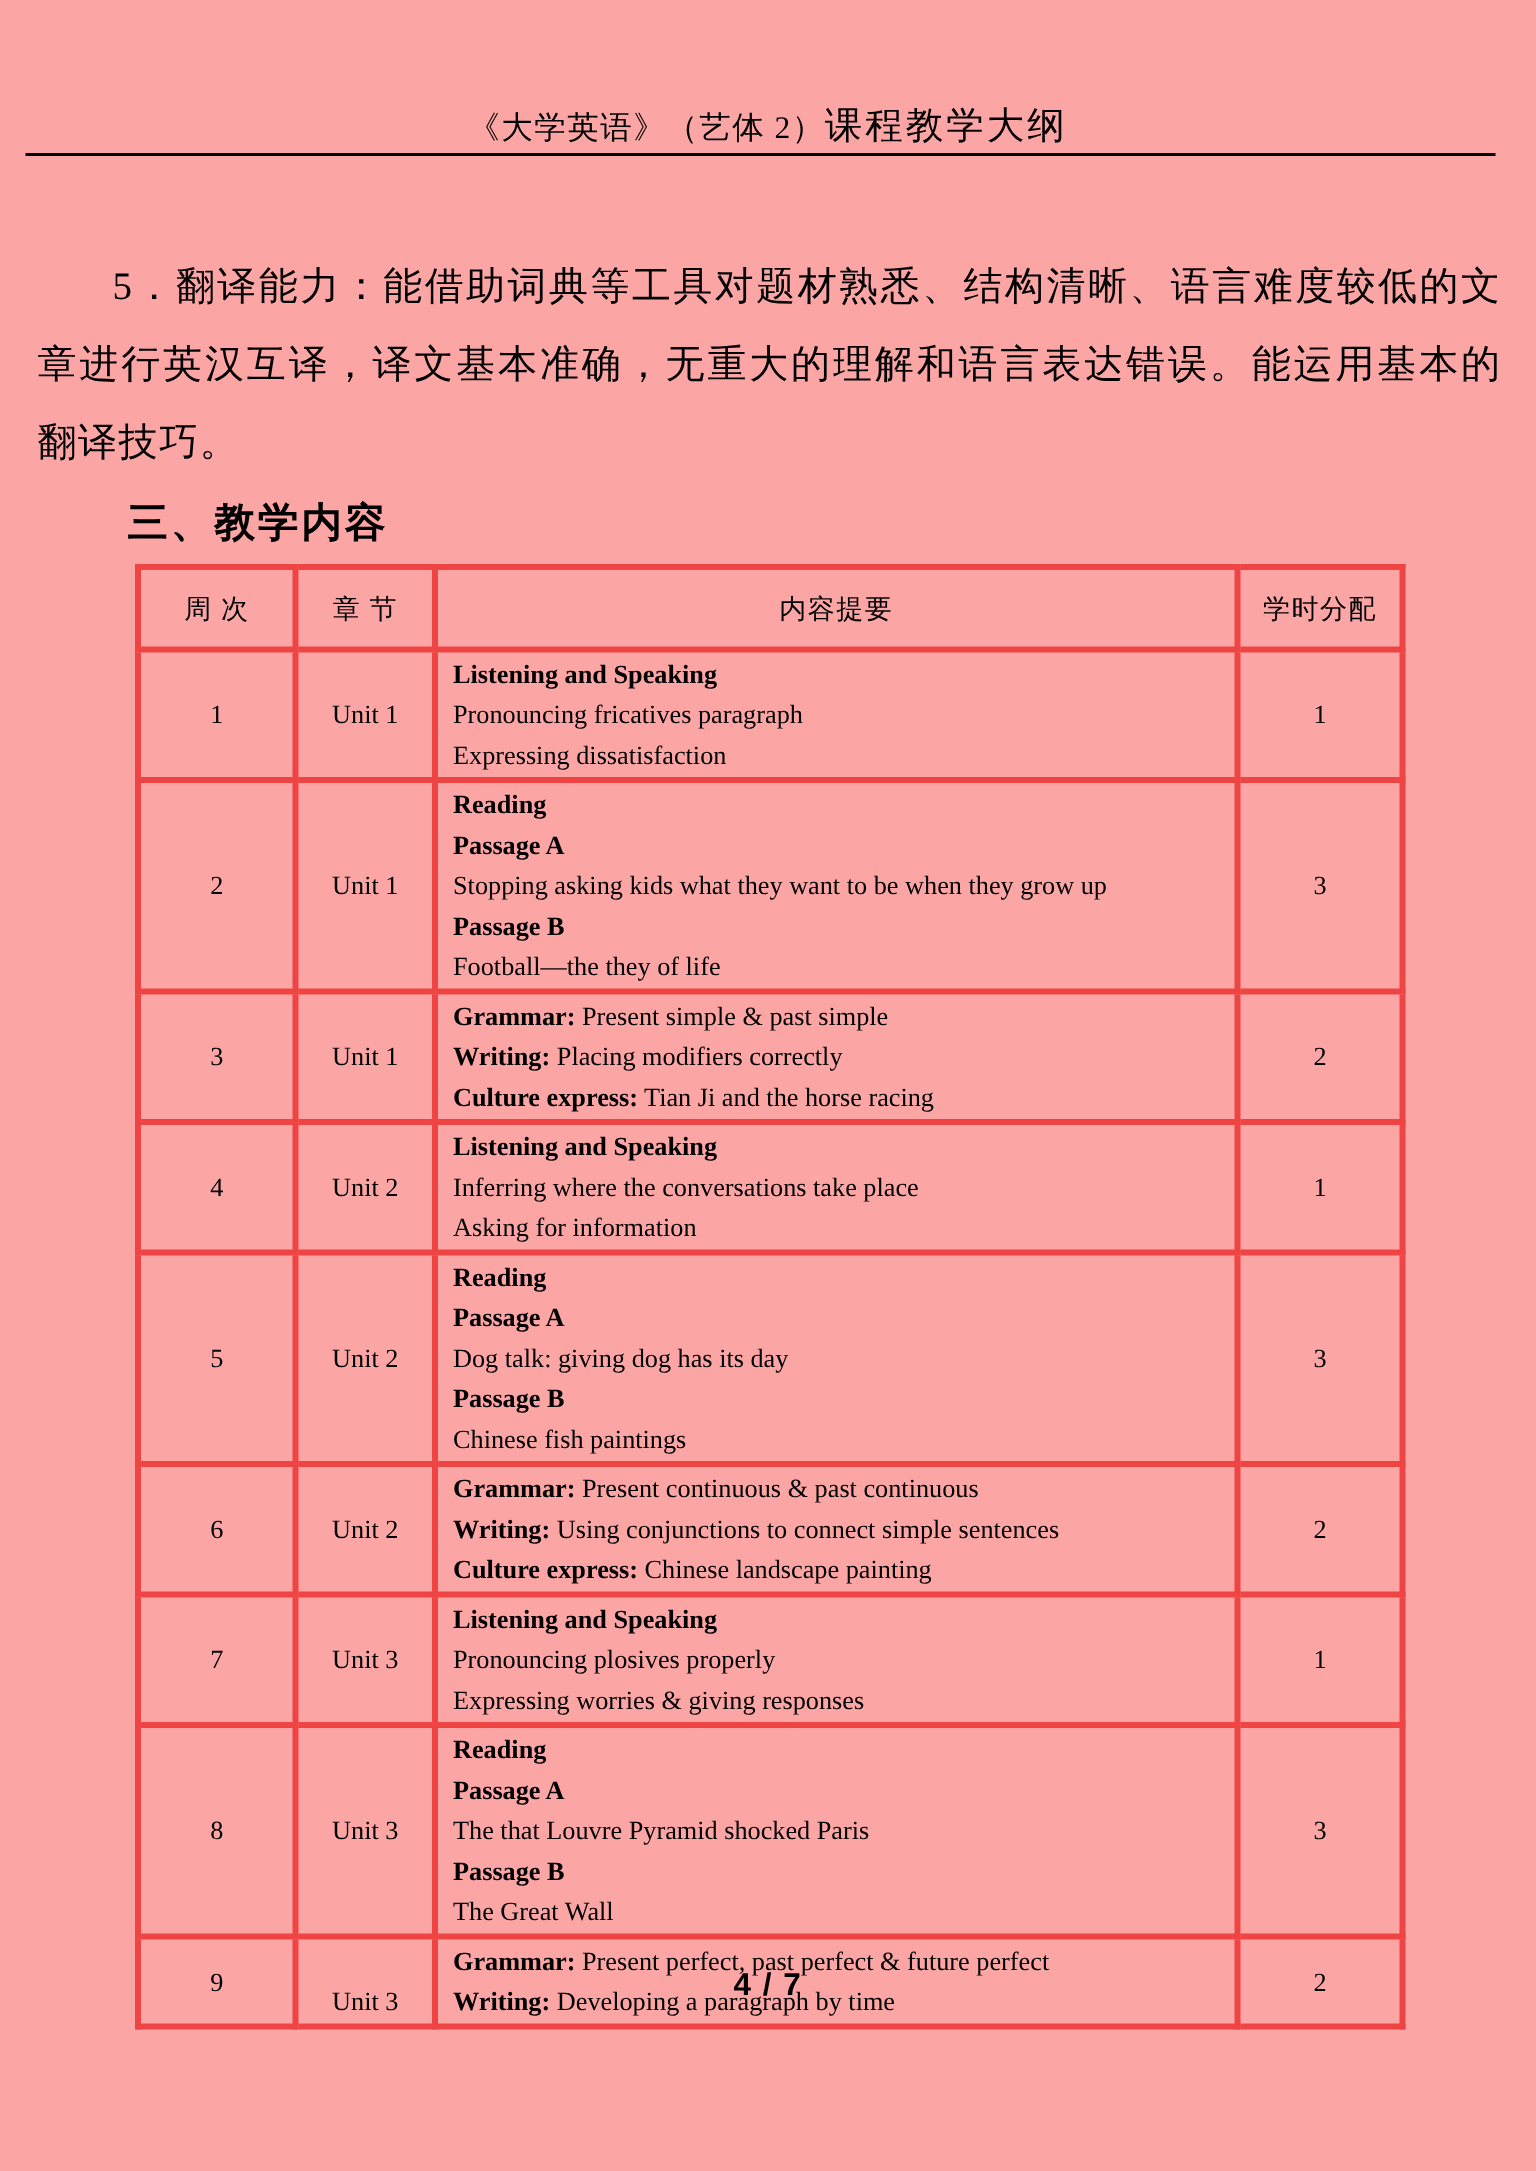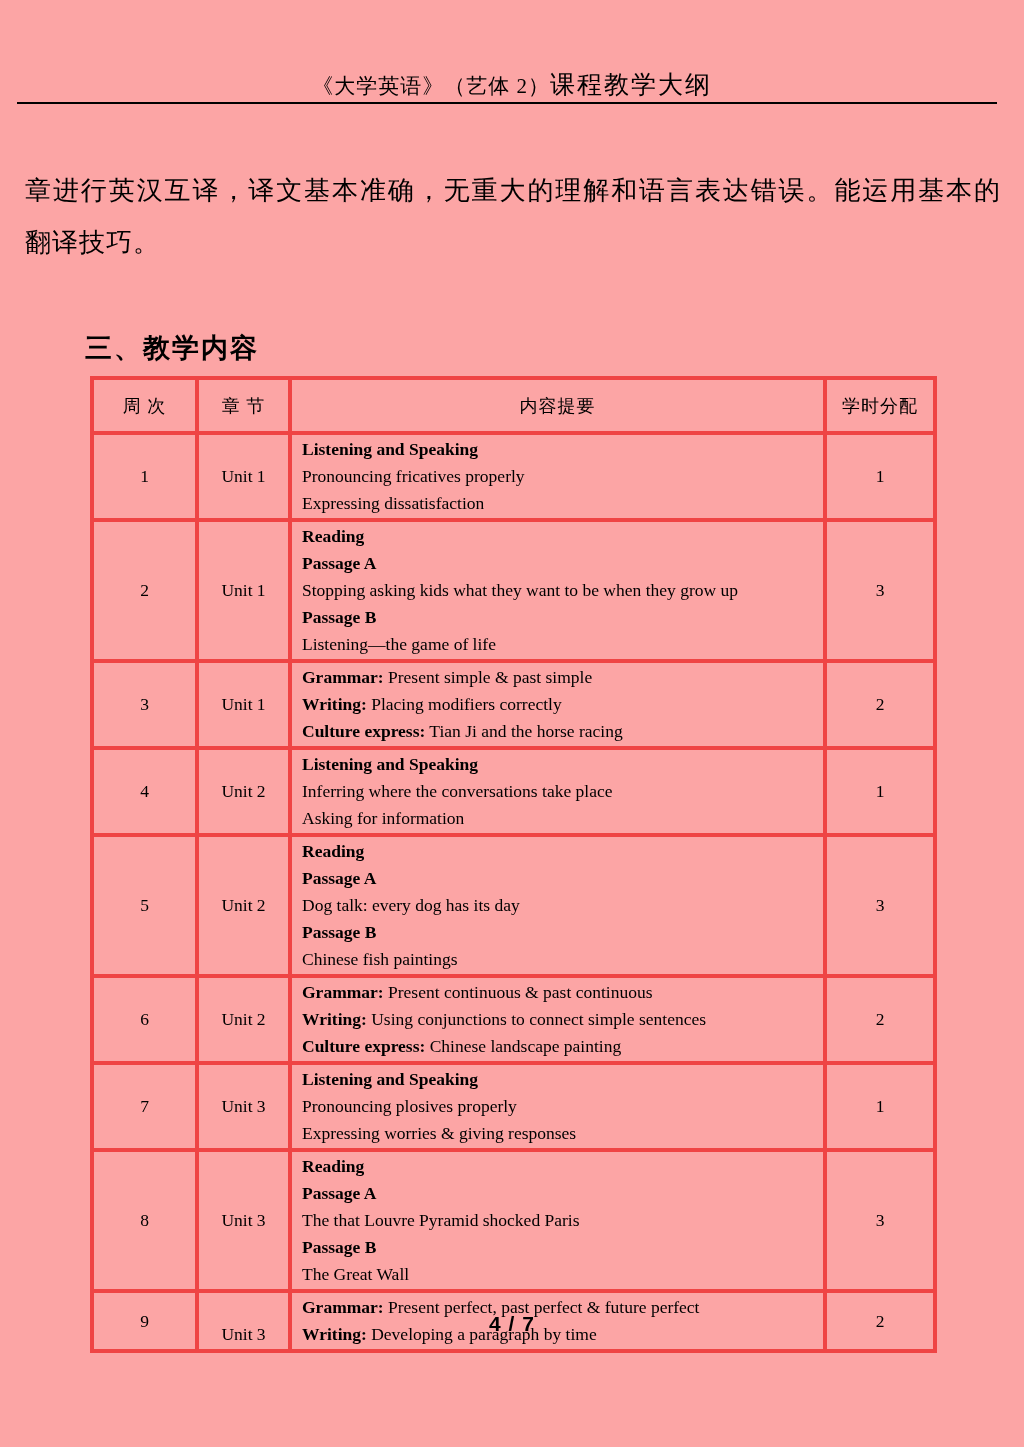--- a/index.html
+++ b/index.html
@@ -75,20 +75,21 @@
 
 <div class="page">
 
   <div class="doc-title">
     <span class="t-prefix">《大学英语》（艺体 2）</span><span class="t-main">课程教学大纲</span>
   </div>
   <div class="title-rule"></div>
 
 
   <div class="para-block">
+    <div class="jline indent">5．翻译能力：能借助词典等工具对题材熟悉、结构清晰、语言难度较低的文</div>
     <div class="jline">章进行英汉互译，译文基本准确，无重大的理解和语言表达错误。能运用基本的</div>
     <div class="plainline">翻译技巧。</div>
   </div>
 
   <h2 class="section-heading">三、教学内容</h2>
 
   <table class="syllabus">
     <colgroup>
       <col style="width:105px">
         <col style="width:93px">
@@ -102,34 +103,34 @@
         <th>内容提要</th>
         <th>学时分配</th>
       </tr>
     </thead>
     <tbody>
         <tr>
           <td class="c-week">1</td>
           <td class="c-unit">Unit 1</td>
           <td class="c-content">
             <div class="cline"><b>Listening and Speaking</b></div>
-            <div class="cline">Pronouncing fricatives properly</div>
+            <div class="cline">Pronouncing fricatives paragraph</div>
             <div class="cline">Expressing dissatisfaction</div>
           </td>
           <td class="c-hours">1</td>
         </tr>
         <tr>
           <td class="c-week">2</td>
           <td class="c-unit">Unit 1</td>
           <td class="c-content">
             <div class="cline"><b>Reading</b></div>
             <div class="cline"><b>Passage A</b></div>
             <div class="cline">Stopping asking kids what they want to be when they grow up</div>
             <div class="cline"><b>Passage B</b></div>
-            <div class="cline">Listening—the game of life</div>
+            <div class="cline">Football—the they of life</div>
           </td>
           <td class="c-hours">3</td>
         </tr>
         <tr>
           <td class="c-week">3</td>
           <td class="c-unit">Unit 1</td>
           <td class="c-content">
             <div class="cline"><b>Grammar:</b> Present simple &amp; past simple</div>
             <div class="cline"><b>Writing:</b> Placing modifiers correctly</div>
             <div class="cline"><b>Culture express:</b> Tian Ji and the horse racing</div>
@@ -145,21 +146,21 @@
             <div class="cline">Asking for information</div>
           </td>
           <td class="c-hours">1</td>
         </tr>
         <tr>
           <td class="c-week">5</td>
           <td class="c-unit">Unit 2</td>
           <td class="c-content">
             <div class="cline"><b>Reading</b></div>
             <div class="cline"><b>Passage A</b></div>
-            <div class="cline">Dog talk: every dog has its day</div>
+            <div class="cline">Dog talk: giving dog has its day</div>
             <div class="cline"><b>Passage B</b></div>
             <div class="cline">Chinese fish paintings</div>
           </td>
           <td class="c-hours">3</td>
         </tr>
         <tr>
           <td class="c-week">6</td>
           <td class="c-unit">Unit 2</td>
           <td class="c-content">
             <div class="cline"><b>Grammar:</b> Present continuous &amp; past continuous</div>

